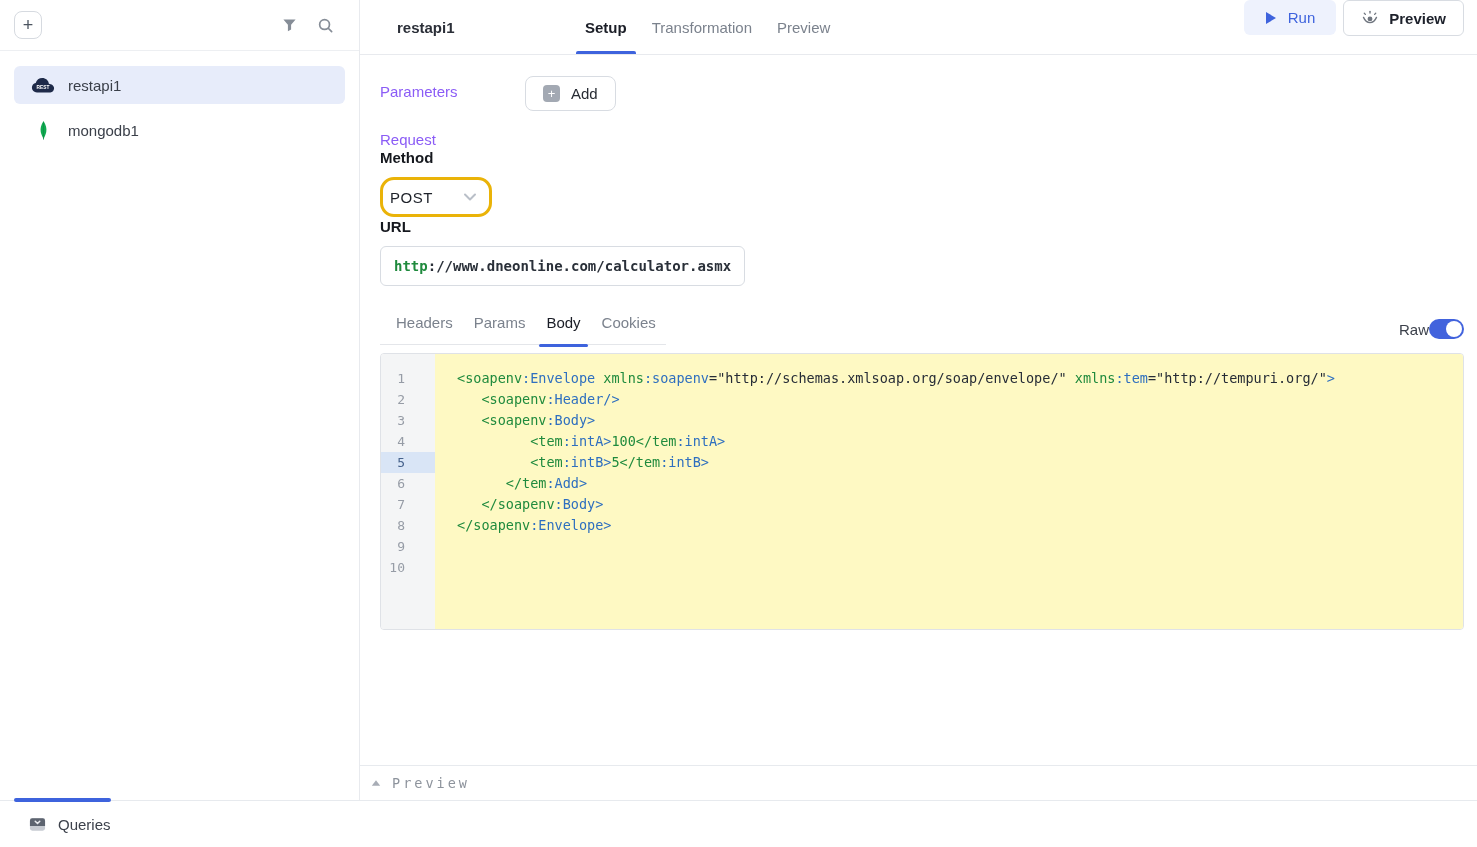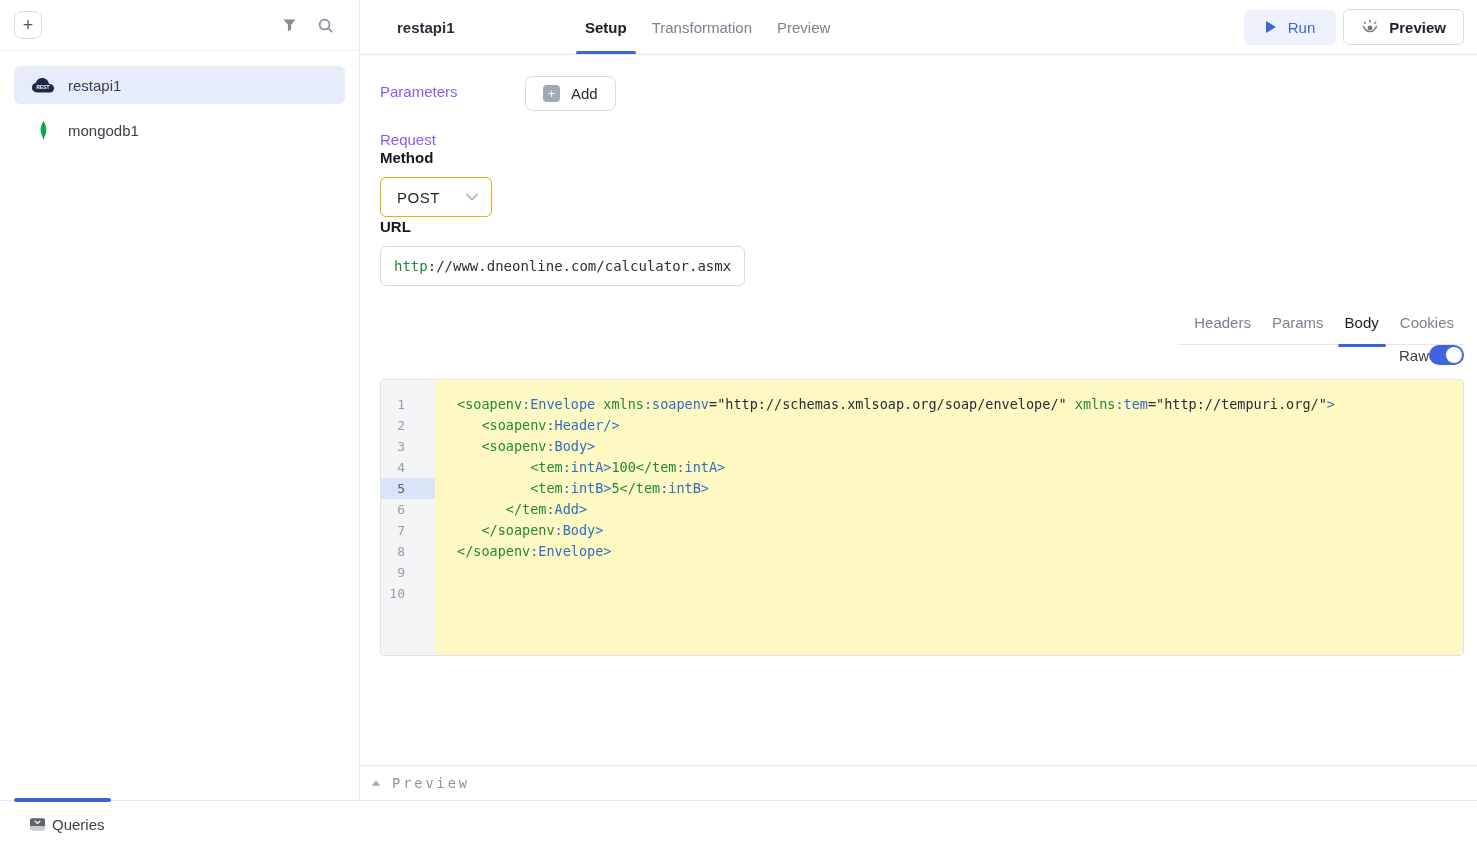--- a/index.html
+++ b/index.html
@@ -23,47 +23,47 @@
   .sb-item .sb-label { font-size:15px; color:#3a3f49; }
 
   
   .main { flex:1; display:flex; flex-direction:column; background:#fff; min-width:0; }
   .main-header { height:55px; border-bottom:1px solid #e8eaee; display:flex; align-items:stretch; padding:0 13px 0 37px; }
   .mh-title { width:188px; font-size:15px; font-weight:600; color:#2b2f38; align-self:center; }
   .mh-tabs { display:flex; gap:25px; align-items:stretch; }
   .mh-tab { display:flex; align-items:center; font-size:15px; color:#7b828d; cursor:pointer; position:relative; }
   .mh-tab.active { color:#1a1d26; font-weight:700; }
   .mh-tab.active::after { content:""; position:absolute; left:-9px; right:-9px; bottom:0; height:3px; background:#3e63dd; border-radius:2px 2px 0 0; }
-  .mh-actions { margin-left:auto; display:flex; align-items:center; gap:7px; }
+  .mh-actions { margin-left:auto; display:flex; align-items:flex-start; gap:7px; }
   .run-btn { display:flex; align-items:center; gap:11px; background:#eef2fd; color:#3e63dd; border:none;
     border-radius:6px; padding:9px 21px; font-size:15px; font-weight:500; cursor:pointer; font-family:inherit; }
   .preview-btn { display:flex; align-items:center; gap:10px; background:#fff; color:#1d212b; border:1px solid #d8dce2;
     border-radius:6px; padding:8px 17px; font-size:15px; font-weight:600; cursor:pointer; font-family:inherit; }
 
   .content { flex:1; padding:0 13px 0 20px; min-height:0; }
 
   .params-row { margin-top:21px; display:flex; align-items:flex-start; }
   .row-label { width:145px; color:#8b5cf6; font-size:15px; padding-top:7px; }
   .add-btn { display:flex; align-items:center; gap:11px; border:1px solid #d8dce2; background:#fff; border-radius:8px;
     padding:8px 17px; font-size:15px; color:#272b33; cursor:pointer; font-family:inherit; }
   .plus-chip { width:17px; height:17px; border-radius:4px; background:#a3a9b3; color:#fff; display:flex;
     align-items:center; justify-content:center; font-size:13px; line-height:1; }
 
   .request-row { margin-top:18px; display:flex; align-items:flex-start;flex-direction:column; }
   .method-col { width:112px; margin-right:11px; }
   .url-col { flex:1; min-width:0; }
   .field-label { font-size:15px; font-weight:700; color:#15181e; margin-bottom:10px; line-height:19px; }
-  .select { height:40px; border:1px solid #eab308; border-radius:6px; background:#fff; display:flex; align-items:center;
-    justify-content:space-between; padding:0 11px 0 16px; cursor:pointer; }
+  .select { height:40px; border:3px solid #eab308; border-radius:14px; background:#fff; display:flex; align-items:center;
+    justify-content:space-between; padding:0 11px 0 7px; cursor:pointer; }
   .select-value { font-size:15px; color:#1d2129; letter-spacing:.5px; }
   .text-input { height:40px; border:1px solid #d8dce2; border-radius:6px; background:#fff; display:flex; align-items:center;
-    padding:0 13px; font-family:"DejaVu Sans Mono", monospace; font-size:14px; color:#2a3039; white-space:pre; overflow:hidden; }
+    padding:0 13px; font-family:"DejaVu Sans Mono", monospace; font-size:14px; color:#2a3039; white-space:pre; overflow:hidden;font-weight:bold; }
   .url-scheme { color:#1f8a3d; }
 
-  .body-tabs-row { margin-top:28px; display:flex; align-items:flex-end;flex-direction:column; }
+  .body-tabs-row { margin-top:28px; display:flex; align-items:flex-end; }
   .body-tabs { display:flex; gap:21px; padding:0 10px 13px 16px; border-bottom:1px solid #e4e6ea; }
   .body-tab { font-size:15px; color:#7b828d; cursor:pointer; position:relative; }
   .body-tab.active { color:#1a1d26; font-weight:500; }
   .body-tab.active::after { content:""; position:absolute; left:-7px; right:-7px; bottom:-16px; height:3px; background:#3e63dd; border-radius:2px; }
   .raw-wrap { margin-left:auto; display:flex; align-items:center; gap:0; padding-bottom:6px; }
   .raw-label { font-size:15px; color:#3c414b; }
   .toggle { width:35px; height:20px; border-radius:10px; background:#4263dd; position:relative; cursor:pointer; }
   .toggle .knob { position:absolute; top:2px; left:17px; width:16px; height:16px; border-radius:50%; background:#fff; }
 
   
@@ -78,21 +78,21 @@
   .tok-b { color:#2e6fbf; }
   .tok-k { color:#262c36; }
 
   
   .preview-bar { height:35px; border-top:1px solid #e7eaee; display:flex; align-items:center; padding-left:11px; gap:11px; cursor:pointer; }
   .preview-bar-label { font-family:"DejaVu Sans Mono", monospace; font-size:13.5px; letter-spacing:3px; color:#8d939c; }
 
   
   .bottom-bar { height:47px; border-top:1px solid #e7eaee; background:#fff; position:relative; display:flex; align-items:center; padding-left:29px; }
   .indicator { position:absolute; left:14px; top:-3px; width:97px; height:4px; background:#3e63dd; border-radius:2px; }
-  .queries-item { display:flex; align-items:center; gap:6px; font-size:15px; font-weight:500; color:#3c414b; cursor:pointer; }
+  .queries-item { display:flex; align-items:center; gap:12px; font-size:15px; font-weight:500; color:#3c414b; cursor:pointer; }
 </style>
 </head>
 <body>
 
 <div class="app">
 
   <aside class="sidebar">
     <div class="sidebar-header">
       <div class="plus-btn">+</div>
       <div class="sb-header-spacer"></div>

